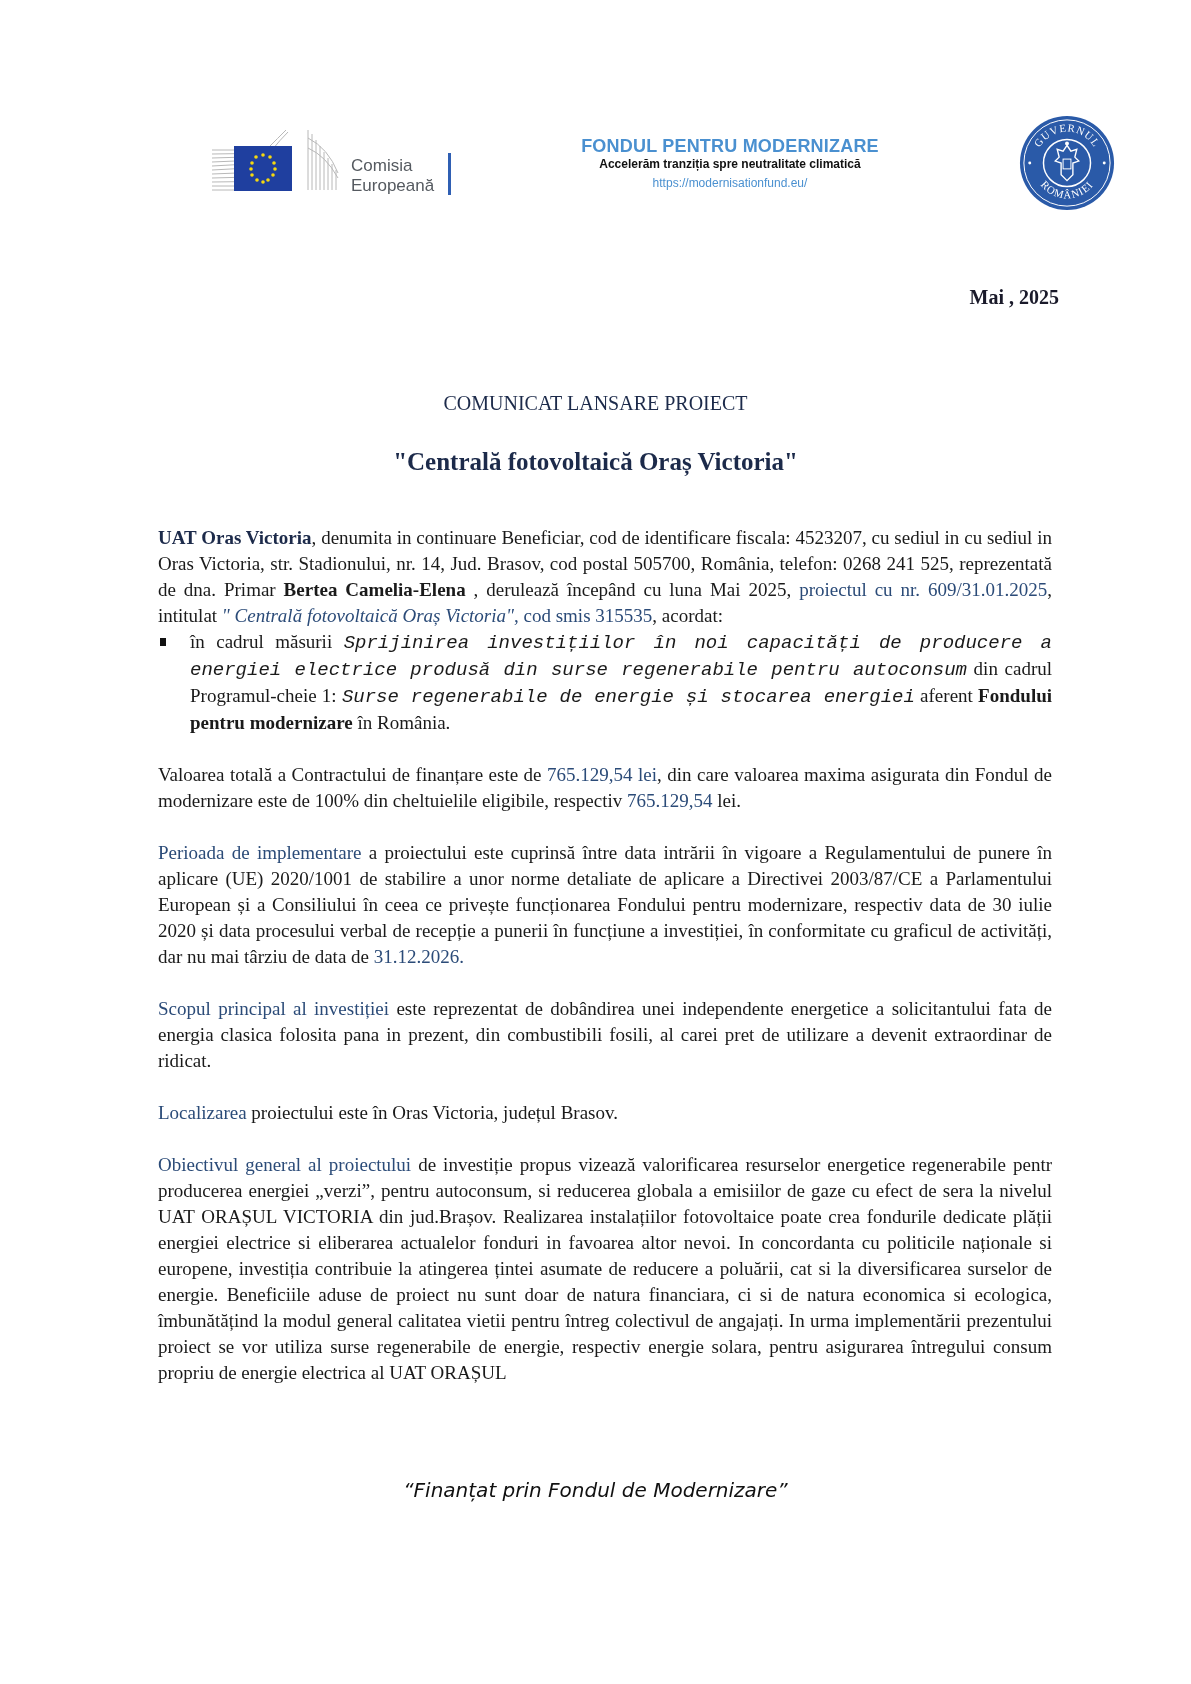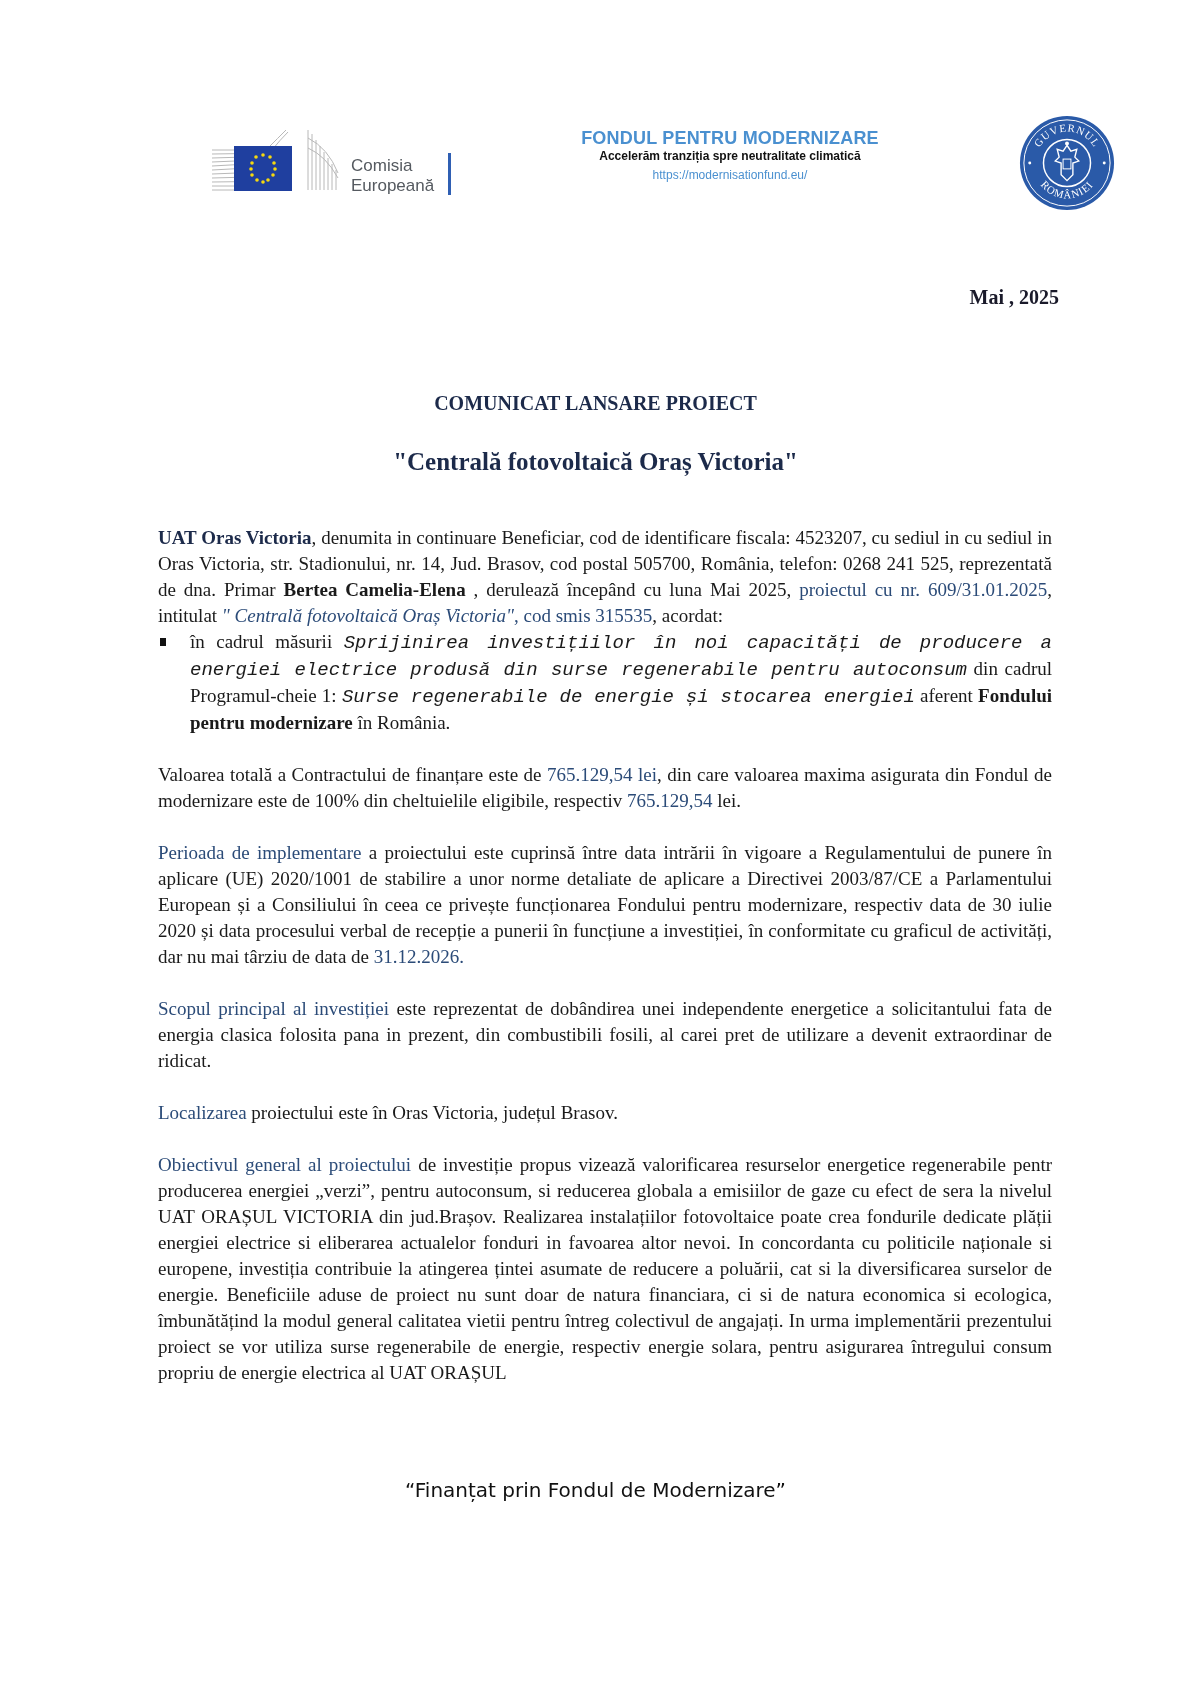--- a/index.html
+++ b/index.html
@@ -7,49 +7,49 @@
          font-family: "Liberation Serif", "DejaVu Serif", serif; color: #1a1a1a; }
   .abs { position: absolute; }
 
   
   #ec-logo { left: 208px; top: 128px; width: 250px; height: 70px; }
   #ec-building { position: absolute; left: 0; top: 0; width: 160px; height: 70px; }
   #ec-text { position: absolute; left: 143px; top: 28px; font-family: "Liberation Sans", sans-serif;
              font-size: 17px; line-height: 20px; color: #555a60; }
   #ec-bar { position: absolute; left: 240px; top: 25px; width: 3px; height: 42px; background: #2f5fb3; }
 
-  #fm-block { left: 540px; top: 128px; width: 380px; text-align: center; font-family: "Liberation Sans", sans-serif; }
+  #fm-block { left: 540px; top: 136px; width: 380px; text-align: center; font-family: "Liberation Sans", sans-serif; }
   #fm-title { font-size: 18px; font-weight: bold; color: #4a90d0; letter-spacing: 0.2px; }
   #fm-sub { font-size: 12px; font-weight: bold; color: #111; }
   #fm-url { font-size: 12px; color: #4a90d0; margin-top: 5px; }
 
   #gov-seal { left: 1018px; top: 114px; width: 98px; height: 98px; }
 
   
   #doc-date { right: 132px; top: 286px; font-weight: bold; font-size: 20px; color: #1a1a2a; }
 
   
-  #doc-heading { left: 0; width: 1191px; top: 392px; text-align: center; font-weight: bold; font-size: 20px; color: #1c2a4a; }
+  #doc-heading { left: 0; width: 1191px; top: 392px; text-align: center; font-weight: normal; font-size: 20px; color: #1c2a4a; }
   #doc-title { left: 0; width: 1191px; top: 448px; text-align: center; font-weight: bold; font-size: 25px; color: #1c2a4a; }
 
   
   #doc-body { left: 142px; top: 525px; width: 910px; font-size: 19px; line-height: 26px; text-align: justify; }
   #doc-body p { margin: 0 0 26px 16px; }
   .hl { color: #2b4b78; }
   .bnavy { font-weight: bold; color: #1c2a4a; }
   .b { font-weight: bold; }
   .i { font-style: italic; font-family: Liberation Mono, monospace; }
   .ihl { font-style: italic; color: #2b4b78; }
   ul.sq { list-style: none; margin: 0 0 26px 0; padding: 0 0 0 48px; }
   ul.sq li { position: relative; }
   ul.sq li::before { content: ""; position: absolute; left: -30px; top: 9px; width: 6px; height: 8px; background: #111; }
   p.nomb { margin-bottom: 0 !important; }
 
   
-  #doc-footer { left: 0; width: 1191px; top: 1478px; text-align: center; 
+  #doc-footer { left: 0; width: 1191px; top: 1478px; text-align: center; font-style: italic;
                 font-family: "DejaVu Sans", sans-serif; font-size: 20px; color: #111; }
 </style>
 </head>
 <body>
 
 <div id="ec-logo" class="abs">
   <svg id="ec-building" viewBox="0 0 160 70">
     <g stroke="#b8b8b8" stroke-width="1" fill="none">
       <path d="M4 22 L70 22"></path>
         <path d="M4 26 L70 25"></path>

